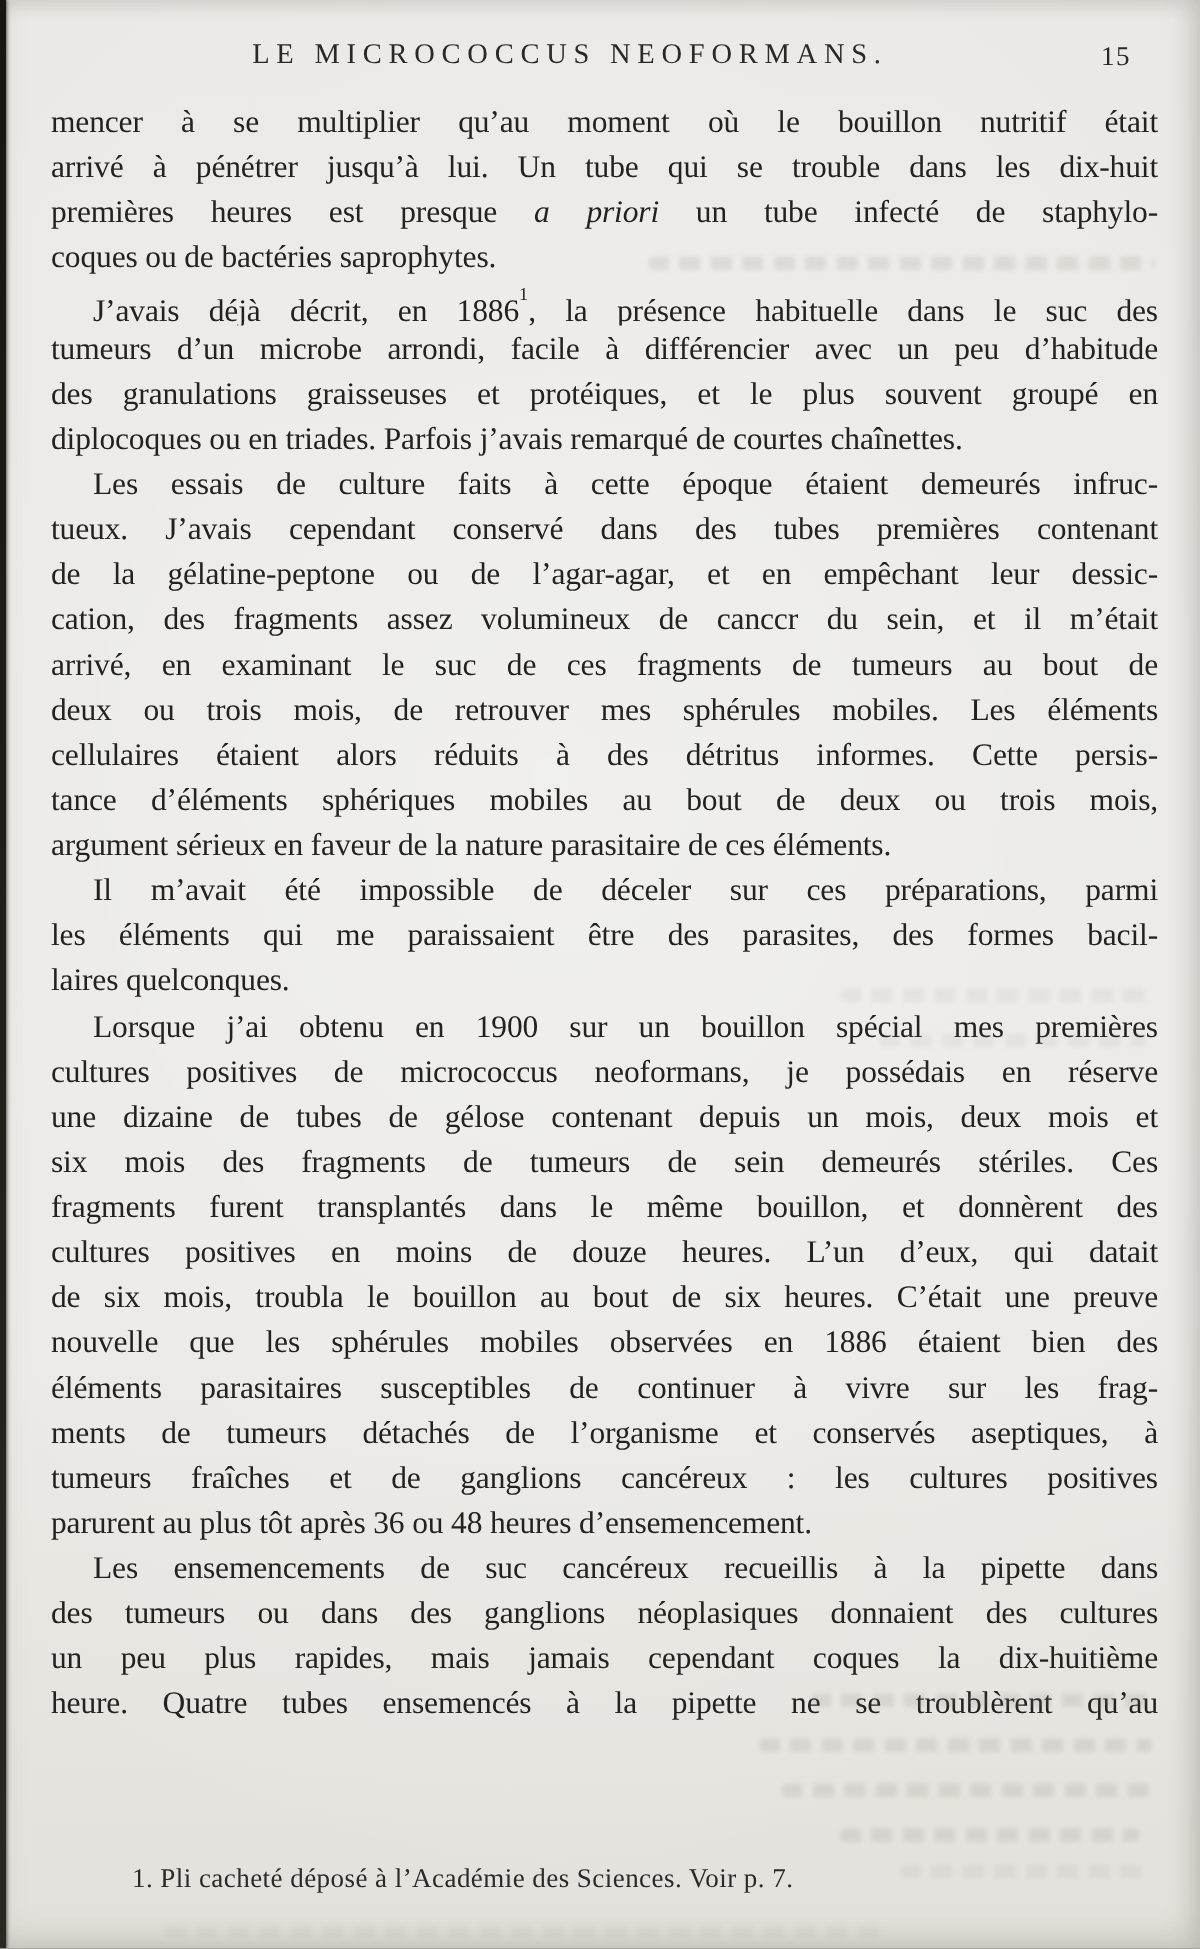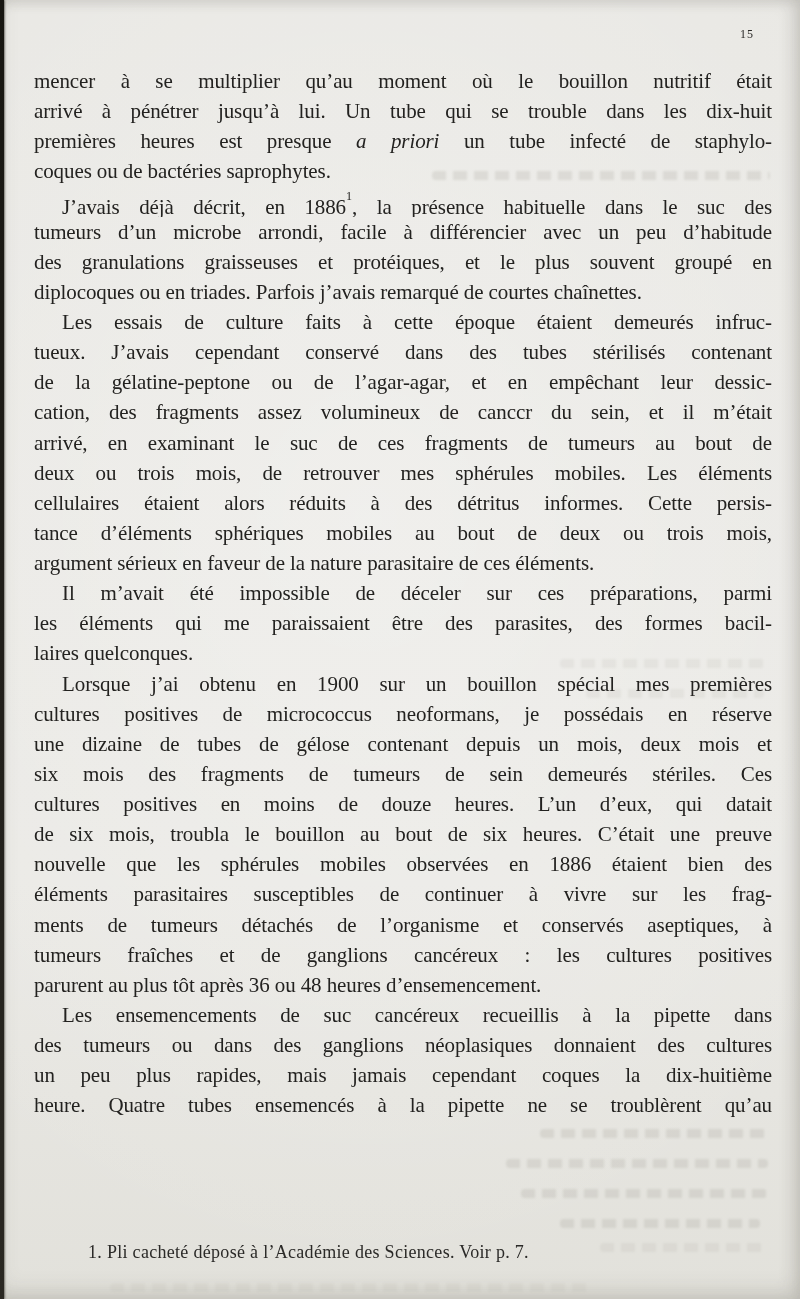--- a/index.html
+++ b/index.html
@@ -24,21 +24,21 @@
   }
   
   .header-title{
     position:absolute;left:0;right:40px;top:26px;
     text-align:center;
     font-size:19px;letter-spacing:4.5px;
     color:#2a2927;
   }
   .page-number{
     position:absolute;top:27px;right:46px;
-    font-size:12px;letter-spacing:1px;color:#2a2927;
+    font-size:18px;letter-spacing:1px;color:#2a2927;
   }
   
   .text-block{
     position:absolute;left:34px;top:66px;width:738px;
   }
   .line{
     height:30.13px;line-height:30.13px;
     font-size:21px;letter-spacing:-0.1px;
     text-align:justify;text-align-last:justify;
     overflow:hidden;white-space:normal;
@@ -60,48 +60,50 @@
   }
   .ghost.faint{opacity:.28;}
 </style>
 </head>
 <body>
 
 <div class="page">
 
   <div class="edge-line"></div>
 
+  <div class="header-title">LE MICROCOCCUS NEOFORMANS.</div>
 
   <div class="page-number">15</div>
 
   <div class="text-block">
       <div class="line">mencer à se multiplier qu’au moment où le bouillon nutritif était</div>
       <div class="line">arrivé à pénétrer jusqu’à lui. Un tube qui se trouble dans les dix-huit</div>
       <div class="line">premières heures est presque <i>a priori</i> un tube infecté de staphylo-</div>
       <div class="line last">coques ou de bactéries saprophytes.</div>
       <div class="line indent">J’avais déjà décrit, en 1886<sup>1</sup>, la présence habituelle dans le suc des</div>
       <div class="line">tumeurs d’un microbe arrondi, facile à différencier avec un peu d’habitude</div>
       <div class="line">des granulations graisseuses et protéiques, et le plus souvent groupé en</div>
       <div class="line last">diplocoques ou en triades. Parfois j’avais remarqué de courtes chaînettes.</div>
       <div class="line indent">Les essais de culture faits à cette époque étaient demeurés infruc-</div>
-      <div class="line">tueux. J’avais cependant conservé dans des tubes stérilisés contenant</div>
+      <div class="line">tueux. J’avais cependant conservé dans des tubes premières contenant</div>
       <div class="line">de la gélatine-peptone ou de l’agar-agar, et en empêchant leur dessic-</div>
       <div class="line">cation, des fragments assez volumineux de canccr du sein, et il m’était</div>
       <div class="line">arrivé, en examinant le suc de ces fragments de tumeurs au bout de</div>
       <div class="line">deux ou trois mois, de retrouver mes sphérules mobiles. Les éléments</div>
       <div class="line">cellulaires étaient alors réduits à des détritus informes. Cette persis-</div>
       <div class="line">tance d’éléments sphériques mobiles au bout de deux ou trois mois,</div>
       <div class="line last">argument sérieux en faveur de la nature parasitaire de ces éléments.</div>
       <div class="line indent">Il m’avait été impossible de déceler sur ces préparations, parmi</div>
       <div class="line">les éléments qui me paraissaient être des parasites, des formes bacil-</div>
       <div class="line last">laires quelconques.</div>
       <div class="line indent">Lorsque j’ai obtenu en 1900 sur un bouillon spécial mes premières</div>
       <div class="line">cultures positives de micrococcus neoformans, je possédais en réserve</div>
       <div class="line">une dizaine de tubes de gélose contenant depuis un mois, deux mois et</div>
       <div class="line">six mois des fragments de tumeurs de sein demeurés stériles. Ces</div>
+      <div class="line">fragments furent transplantés dans le même bouillon, et donnèrent des</div>
       <div class="line">cultures positives en moins de douze heures. L’un d’eux, qui datait</div>
       <div class="line">de six mois, troubla le bouillon au bout de six heures. C’était une preuve</div>
       <div class="line">nouvelle que les sphérules mobiles observées en 1886 étaient bien des</div>
       <div class="line">éléments parasitaires susceptibles de continuer à vivre sur les frag-</div>
       <div class="line">ments de tumeurs détachés de l’organisme et conservés aseptiques, à</div>
       <div class="line">tumeurs fraîches et de ganglions cancéreux : les cultures positives</div>
       <div class="line last">parurent au plus tôt après 36 ou 48 heures d’ensemencement.</div>
       <div class="line indent">Les ensemencements de suc cancéreux recueillis à la pipette dans</div>
       <div class="line">des tumeurs ou dans des ganglions néoplasiques donnaient des cultures</div>
       <div class="line">un peu plus rapides, mais jamais cependant coques la dix-huitième</div>

